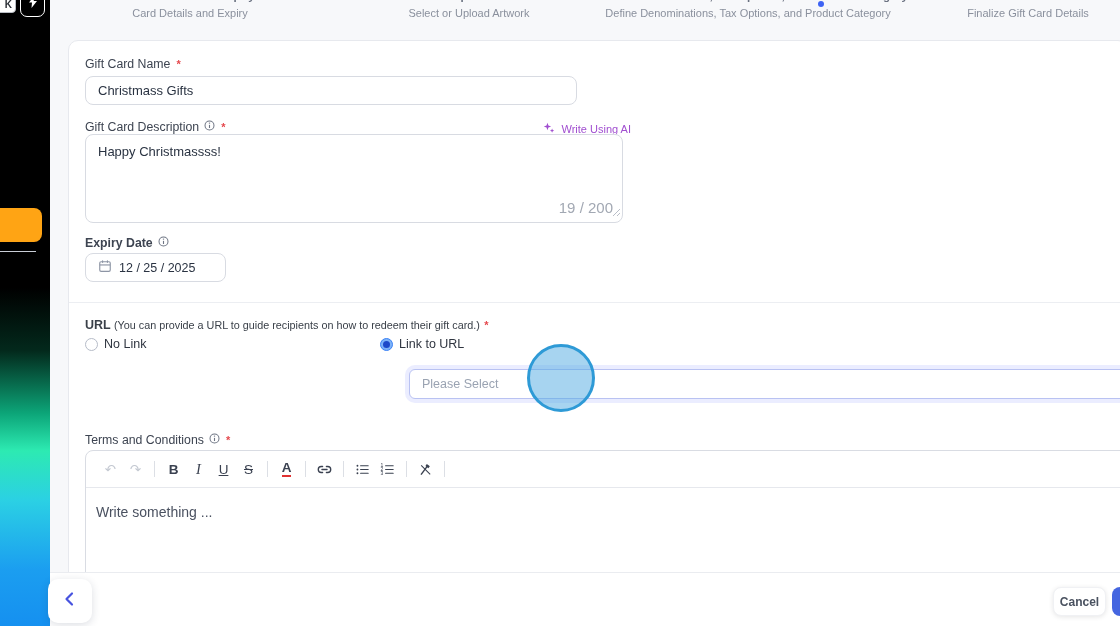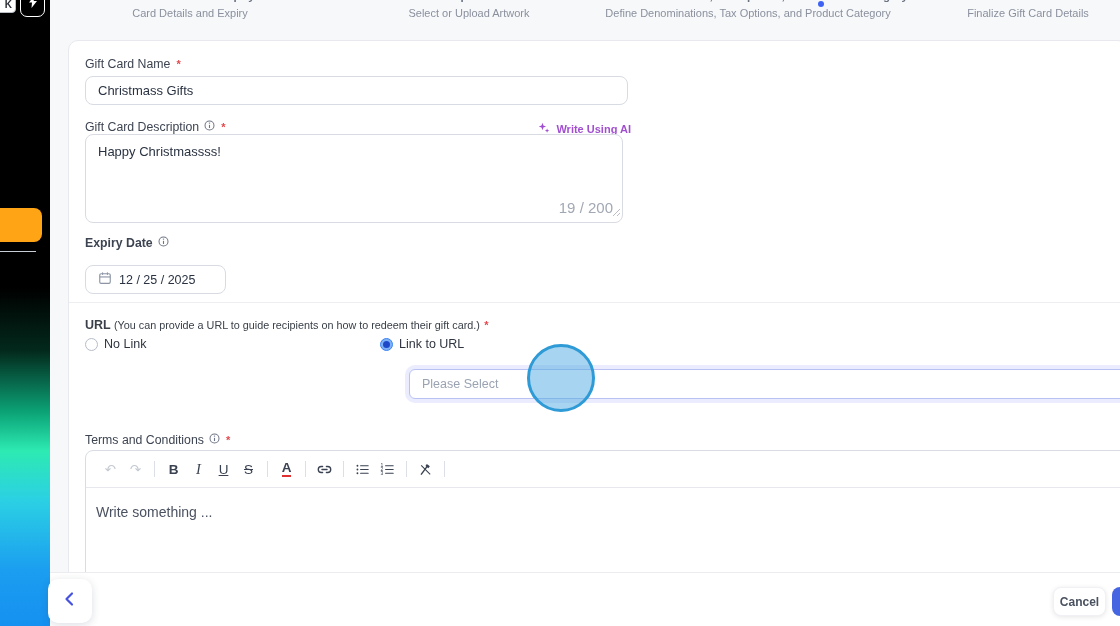--- a/index.html
+++ b/index.html
@@ -25,21 +25,21 @@
 
   
   .card { position:absolute; left:68px; top:40px; width:1060px; height:640px; background:#fff;
     border:1px solid #e7e9ee; border-radius:10px; z-index:1; }
   .lbl { position:absolute; font-size:12.3px; color:#3d4451; font-weight:500; display:flex; align-items:center; gap:5px; white-space:nowrap; }
   .req { color:#e5484d; font-size:11px; font-weight:700; margin-left:1px; }
   .inp { position:absolute; background:#fff; border:1px solid #d8dbe2; border-radius:8px;
     font-size:13px; color:#2a3342; display:flex; align-items:center; padding:0 12px; font-family:"Liberation Sans",sans-serif; }
   input.inp { outline:none; }
 
-  .ai-link { position:absolute; left:16px; top:81px; width:546px; text-align:right; font-size:11px; font-weight:700; color:#a14fd0; }
+  .ai-link { position:absolute; left:16px; top:81px; width:546px; text-align:right; font-size:11px; font-weight:400; color:#a14fd0; }
   .ai-link svg { vertical-align:-1px; margin-right:3px; }
 
   .ta-wrap { position:absolute; left:16px; top:93px; width:538px; height:89px; }
   textarea.desc { width:100%; height:100%; resize:none; border:1px solid #d8dbe2; border-radius:8px;
     font-family:"Liberation Sans",sans-serif; font-size:13px; color:#2a3342; padding:9px 12px; outline:none; }
   .char-count { position:absolute; right:10px; bottom:7px; font-size:15px; color:#a2a8b3; }
   .resize-grip { position:absolute; right:2px; bottom:2px; }
 
   .date-inp { gap:7px; font-size:12.5px; }
 
@@ -113,21 +113,21 @@
     <span class="step-label" style="left:748px">Define Denominations, Tax Options, and Product Category</span>
     <span class="step-label" style="left:1028px">Finalize Gift Card Details</span>
   </header>
 
   <section class="card">
 
     <div class="lbl" style="left:16px; top:16px;">
       <span>Gift Card Name</span>
       <span class="req">*</span>
     </div>
-    <input class="inp" style="left: 16px; top: 35px; width: 543px; height: 29px;" value="Christmass Gifts">
+    <input class="inp" style="left: 16px; top: 35px; width: 492px; height: 29px;" value="Christmass Gifts">
 
     <div class="lbl" style="left:16px; top:79px;">
       <span>Gift Card Description</span>
       <span>
         <svg width="11" height="11" viewBox="0 0 12 12">
             <circle cx="6" cy="6" r="4.9" fill="none" stroke="#6d7483" stroke-width="1.1"></circle>
             <line x1="6" y1="5.3" x2="6" y2="8.7" stroke="#6d7483" stroke-width="1.2"></line>
             <circle cx="6" cy="3.4" r="0.8" fill="#6d7483"></circle>
           </svg>
       </span>
@@ -156,21 +156,21 @@
     <div class="lbl" style="left:16px; top:195px;font-weight:bold;">
       <span>Expiry Date</span>
       <span>
         <svg width="11" height="11" viewBox="0 0 12 12">
             <circle cx="6" cy="6" r="4.9" fill="none" stroke="#6d7483" stroke-width="1.1"></circle>
             <line x1="6" y1="5.3" x2="6" y2="8.7" stroke="#6d7483" stroke-width="1.2"></line>
             <circle cx="6" cy="3.4" r="0.8" fill="#6d7483"></circle>
           </svg>
       </span>
     </div>
-    <div class="inp date-inp" style="left:16px; top:224px; width:141px; height:29px;">
+    <div class="inp date-inp" style="left:16px; top:212px; width:141px; height:29px;">
       <span>
         <svg width="14" height="14" viewBox="0 0 16 16" fill="none" stroke="#8d95a5" stroke-width="1.3">
             <rect x="2" y="3.2" width="12" height="11" rx="1.5"></rect>
             <line x1="2" y1="6.8" x2="14" y2="6.8"></line>
             <line x1="5.2" y1="1.6" x2="5.2" y2="4.4"></line>
             <line x1="10.8" y1="1.6" x2="10.8" y2="4.4"></line>
           </svg>
       </span>
       <span>12 / 25 / 2025</span>
     </div>

